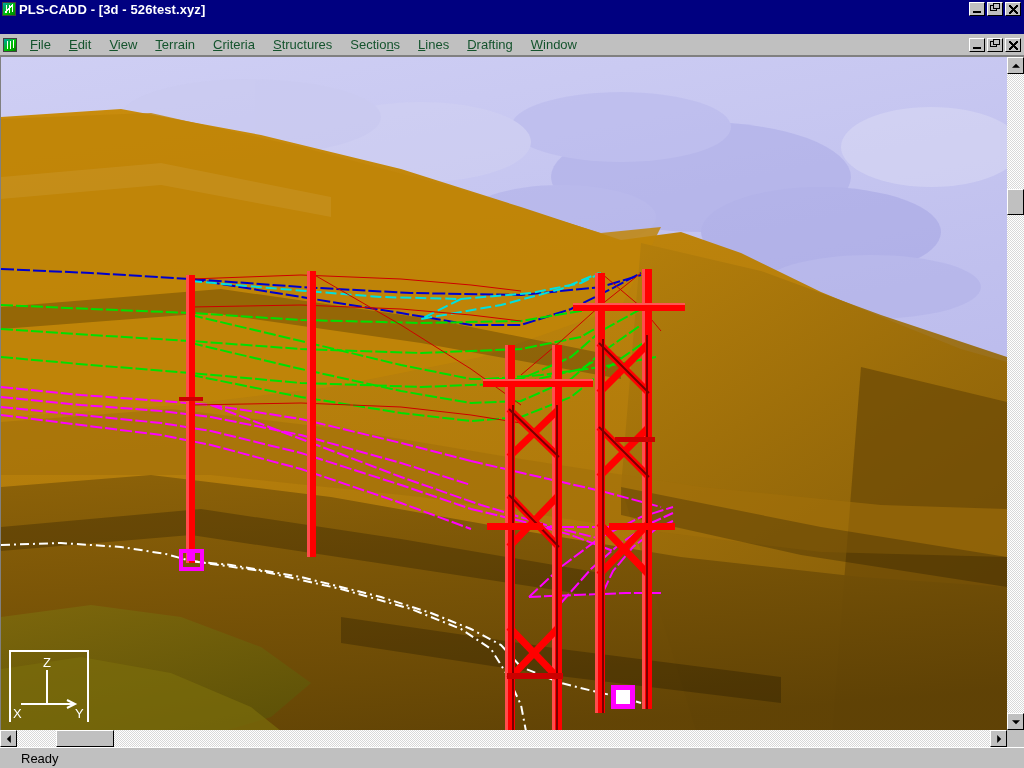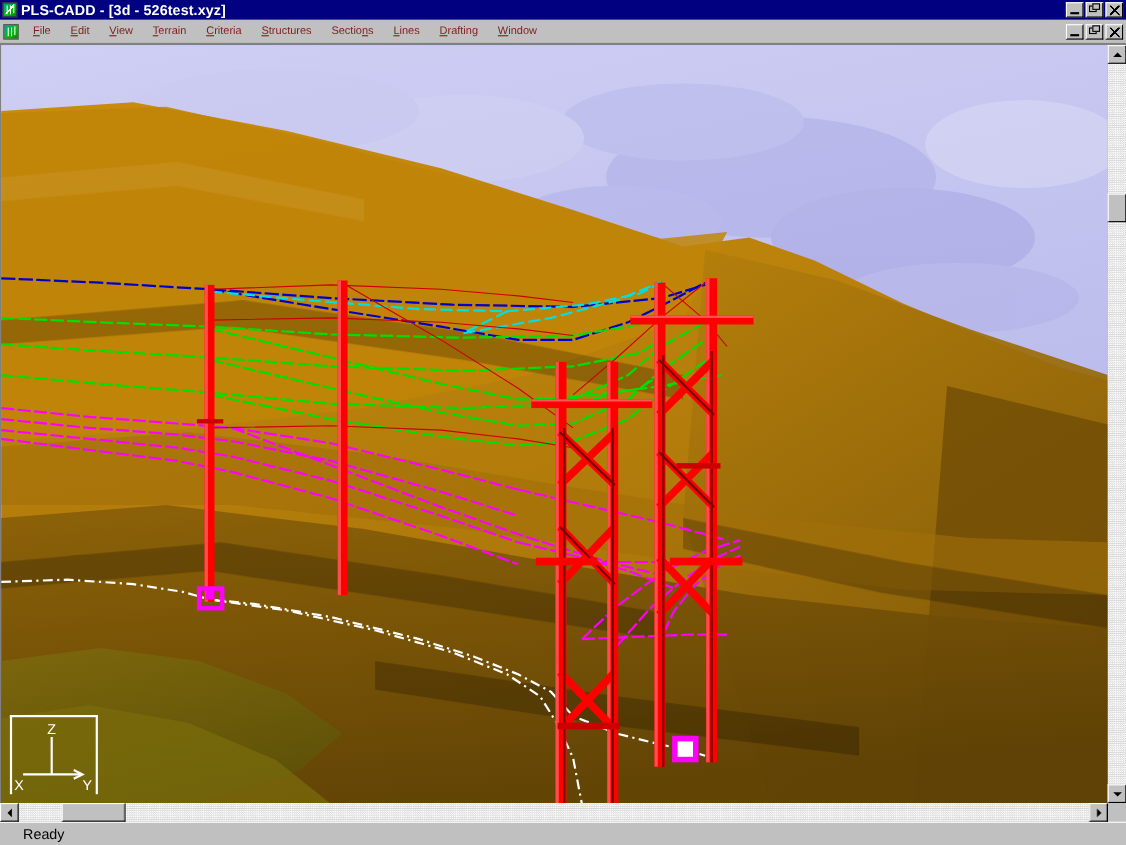--- a/index.html
+++ b/index.html
@@ -4,21 +4,21 @@
 <style>
   html,body{margin:0;padding:0;background:#c0c0c0;}
   body{width:1024px;height:768px;overflow:hidden;
        font-family:"Liberation Sans","DejaVu Sans",sans-serif;font-size:13px;}
 
   .app{position:relative;width:1024px;height:768px;background:#c0c0c0;
        display:flex;flex-direction:column;}
 
   
   .titlebar{height:18px;background:#000080;display:flex;align-items:center;
-            padding:0 1px 0 2px;flex:0 0 auto;}
+            padding:0 1px 16px 2px;flex:0 0 auto;}
   .title-icon{width:14px;height:14px;margin-right:3px;position:relative;
               background:linear-gradient(135deg,#00a0a8 0%,#00c000 55%,#008000 100%);
               border:1px solid #404040;box-sizing:border-box;flex:0 0 auto;}
   .title-icon::before{content:"";position:absolute;left:2px;top:1px;width:8px;height:9px;
        background:
          linear-gradient(to bottom right,transparent 44%,#ffffff 44%,#ffffff 56%,transparent 56%);
   }
   .title-icon::after{content:"";position:absolute;left:3px;top:2px;width:1px;height:8px;background:#ffffff;
        box-shadow:3px 0 0 #ffffff, 6px -1px 0 #ffffff;}
   .title-text{color:#ffffff;font-weight:bold;font-size:13px;white-space:nowrap;
@@ -40,21 +40,21 @@
 
   
   .menubar{height:21px;background:#c0c0c0;display:flex;align-items:center;
            border-bottom:1px solid #808080;flex:0 0 auto;position:relative;}
   .mdi-icon{width:14px;height:14px;margin:0 4px 0 3px;position:relative;flex:0 0 auto;
             background:linear-gradient(135deg,#00a0a8 0%,#00c000 55%,#008000 100%);
             border:1px solid #404040;box-sizing:border-box;}
   .mdi-icon::after{content:"";position:absolute;left:3px;top:2px;width:1px;height:8px;background:#ffffff;
        box-shadow:3px 0 0 #ffffff, 6px -1px 0 #ffffff;}
   .menu{display:flex;align-items:center;}
-  .menu-item{padding:18px 9px;color:#7f1d1d;font-size:10px;white-space:nowrap;cursor:default;}
+  .menu-item{padding:18px 9px;color:#14532d;font-size:13px;white-space:nowrap;cursor:default;}
   .menu-item u{text-decoration:underline;}
   .mdi-btns{display:flex;gap:2px;align-items:center;margin-left:auto;padding-right:3px;}
 
   
   .client{flex:1 1 auto;display:flex;flex-direction:column;background:#c0c0c0;min-height:0;}
   .viewrow{flex:1 1 auto;display:flex;min-height:0;}
   .viewport{position:relative;flex:1 1 auto;overflow:hidden;background:#b9b9e8;
             border-top:1px solid #808080;border-left:1px solid #808080;}
 
   

